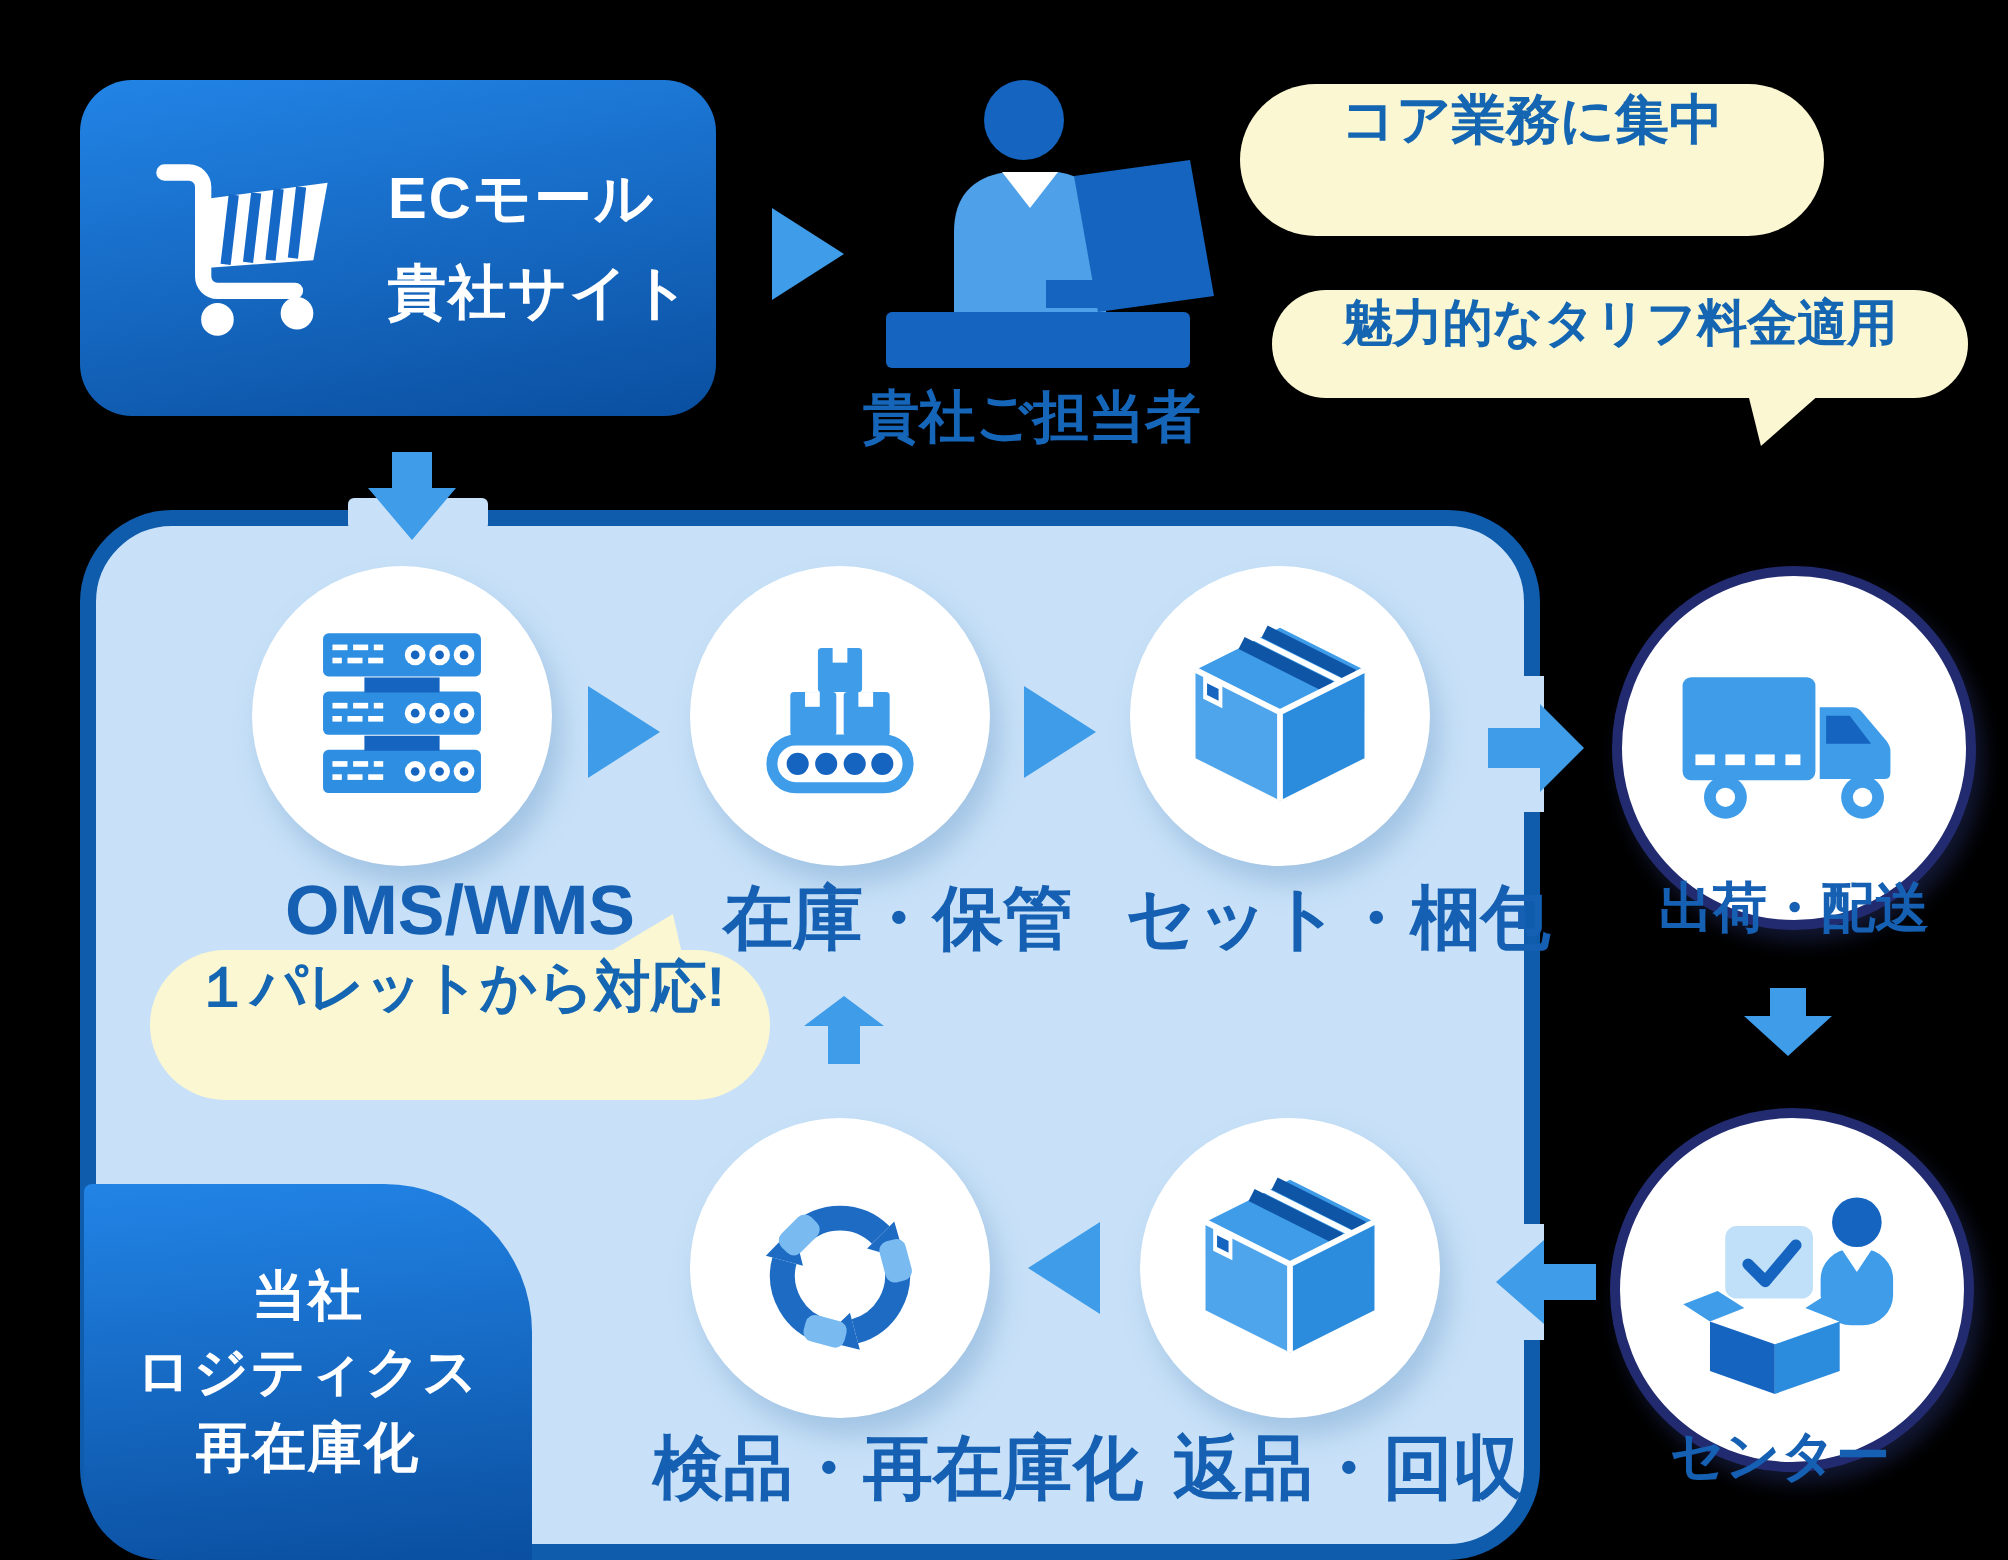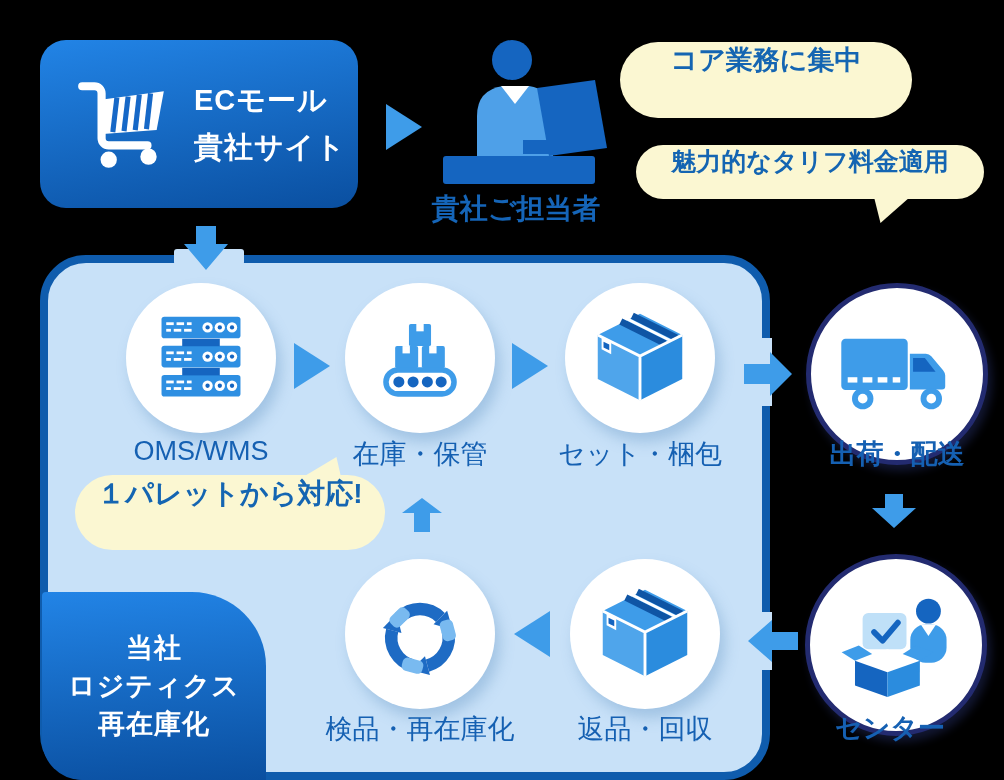--- a/index.html
+++ b/index.html
@@ -26,21 +26,21 @@
           white-space:nowrap;z-index:8;}
   .bubble .tail{position:absolute;background:#fbf7d2;}
 
   
   .container{left:40px;top:255px;width:730px;height:525px;background:#c8e1f8;
              border:8px solid #0f5cad;border-radius:46px;box-sizing:border-box;z-index:1;}
   .patch{background:#c8e1f8;z-index:2;}
 
   .circle{background:#ffffff;border-radius:50%;display:flex;align-items:center;justify-content:center;
           z-index:3;box-shadow:5px 9px 14px rgba(90,140,190,0.35);}
-  .circle-label{color:#1560b2;font-weight:normal;font-size:27px;white-space:nowrap;transform:translateX(-50%);z-index:6;}
+  .circle-label{color:#1560b2;font-weight:bold;font-size:35px;white-space:nowrap;transform:translateX(-50%);z-index:6;margin-left:29px;}
 
   .ring-circle{background:#ffffff;border:5px solid #232b70;border-radius:50%;box-sizing:border-box;
                display:flex;align-items:center;justify-content:center;z-index:3;
                box-shadow:4px 6px 10px rgba(40,50,110,0.45);}
   .outer-label{color:#1560b2;font-weight:bold;font-size:27px;white-space:nowrap;transform:translateX(-50%);z-index:7;}
 
   .block-arrow{z-index:5;}
 
   
   .logi-box{left:42px;top:592px;width:224px;height:188px;

